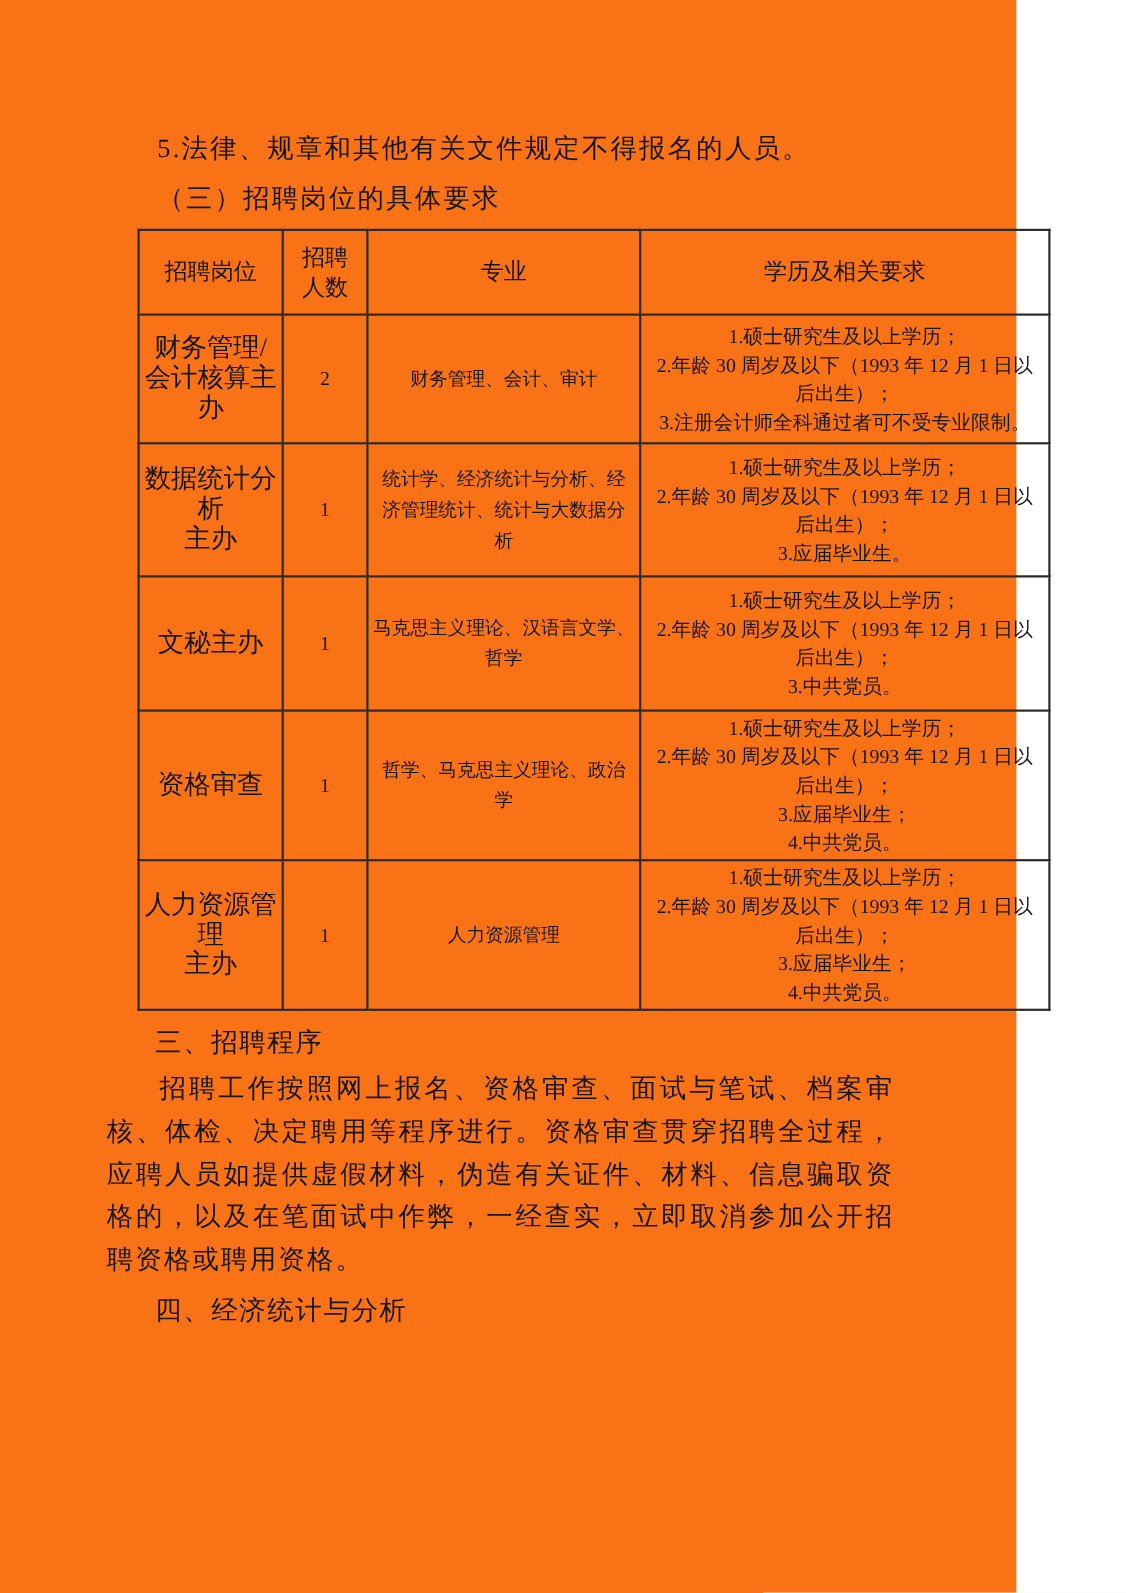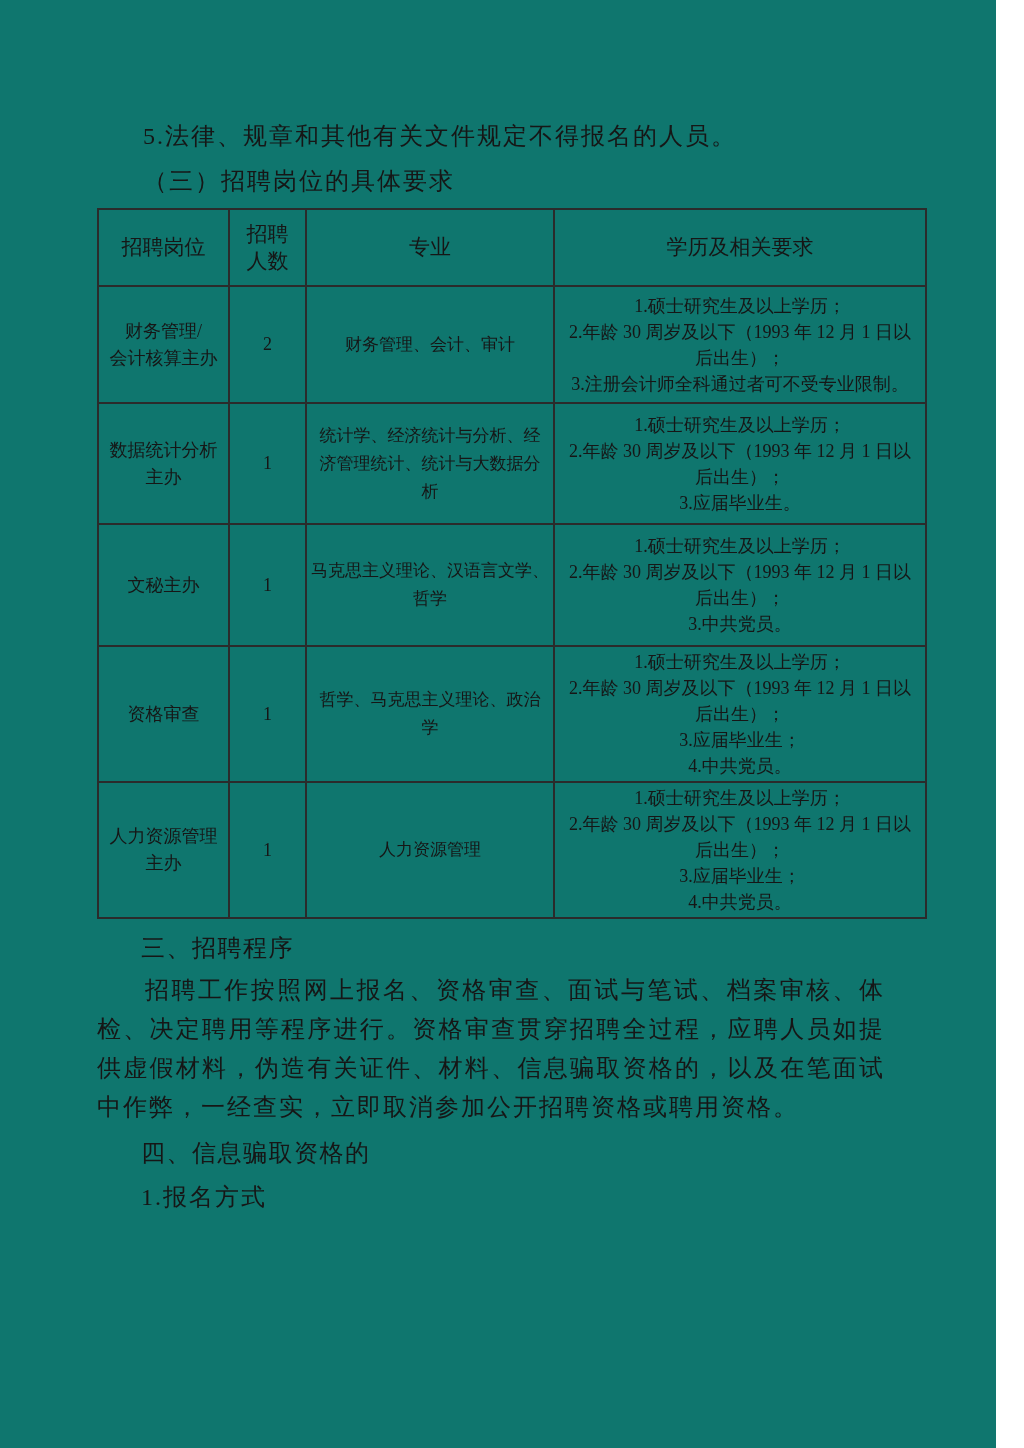--- a/index.html
+++ b/index.html
@@ -9,24 +9,24 @@
   }
   body {
     width: 1024px;
     height: 1448px;
     overflow: hidden;
     font-family: "Liberation Serif", "DejaVu Serif", serif;
     color: #161616;
   }
   .page {
     box-sizing: border-box;
-    width: 996px;
+    width: 924px;
     height: 1448px;
     padding: 118px 99px 0 97px;
-    background: #0f766e;
+    background: #f97316;
   }
   
   .bodyline {
     font-size: 24px;
     line-height: 36px;
     letter-spacing: 2px;
     margin: 0 0 9px 0;
     text-indent: 46px;
     white-space: nowrap;
   }
@@ -59,41 +59,42 @@
     letter-spacing: 2px;
     margin: 9px 0 0 0;
     text-indent: 44px;
   }
   
   table.recruit {
     border-collapse: collapse;
     table-layout: fixed;
     width: 828px;
     margin-top: 2px;
+    margin-left: 28px;
   }
   table.recruit th, table.recruit td {
     border: 2px solid #2b2b2b;
     vertical-align: middle;
     padding: 2px 0;
     white-space: pre-line;
     text-align: center;
   }
   table.recruit th {
     font-weight: normal;
     font-size: 21px;
     line-height: 27px;
     text-align: center;
   }
   col.w1 { width: 131px; }
   col.w2 { width: 77px; }
   col.w3 { width: 248px; }
   col.w4 { width: 372px; }
   td.c1 {
     text-align: center;
-    font-size: 18px;
+    font-size: 24px;
     line-height: 27px;
   }
   td.c2 {
     text-align: center;
     font-size: 18px;
   }
   td.c3 {
     text-align: left;
     font-size: 17px;
     line-height: 28px;
@@ -197,16 +198,15 @@
 后出生）；
 3.应届毕业生；
 4.中共党员。</td>
       </tr>
     </tbody>
   </table>
 
   <h3 class="section-heading">三、招聘程序</h3>
   <p class="para">招聘工作按照网上报名、资格审查、面试与笔试、档案审核、体检、决定聘用等程序进行。资格审查贯穿招聘全过程，应聘人员如提供虚假材料，伪造有关证件、材料、信息骗取资格的，以及在笔面试中作弊，一经查实，立即取消参加公开招聘资格或聘用资格。</p>
 
-  <h3 class="section-heading second">四、信息骗取资格的</h3>
-  <p class="sub-line">1.报名方式</p>
+  <h3 class="section-heading second">四、经济统计与分析</h3>
 
 </div>
 
 </body></html>

